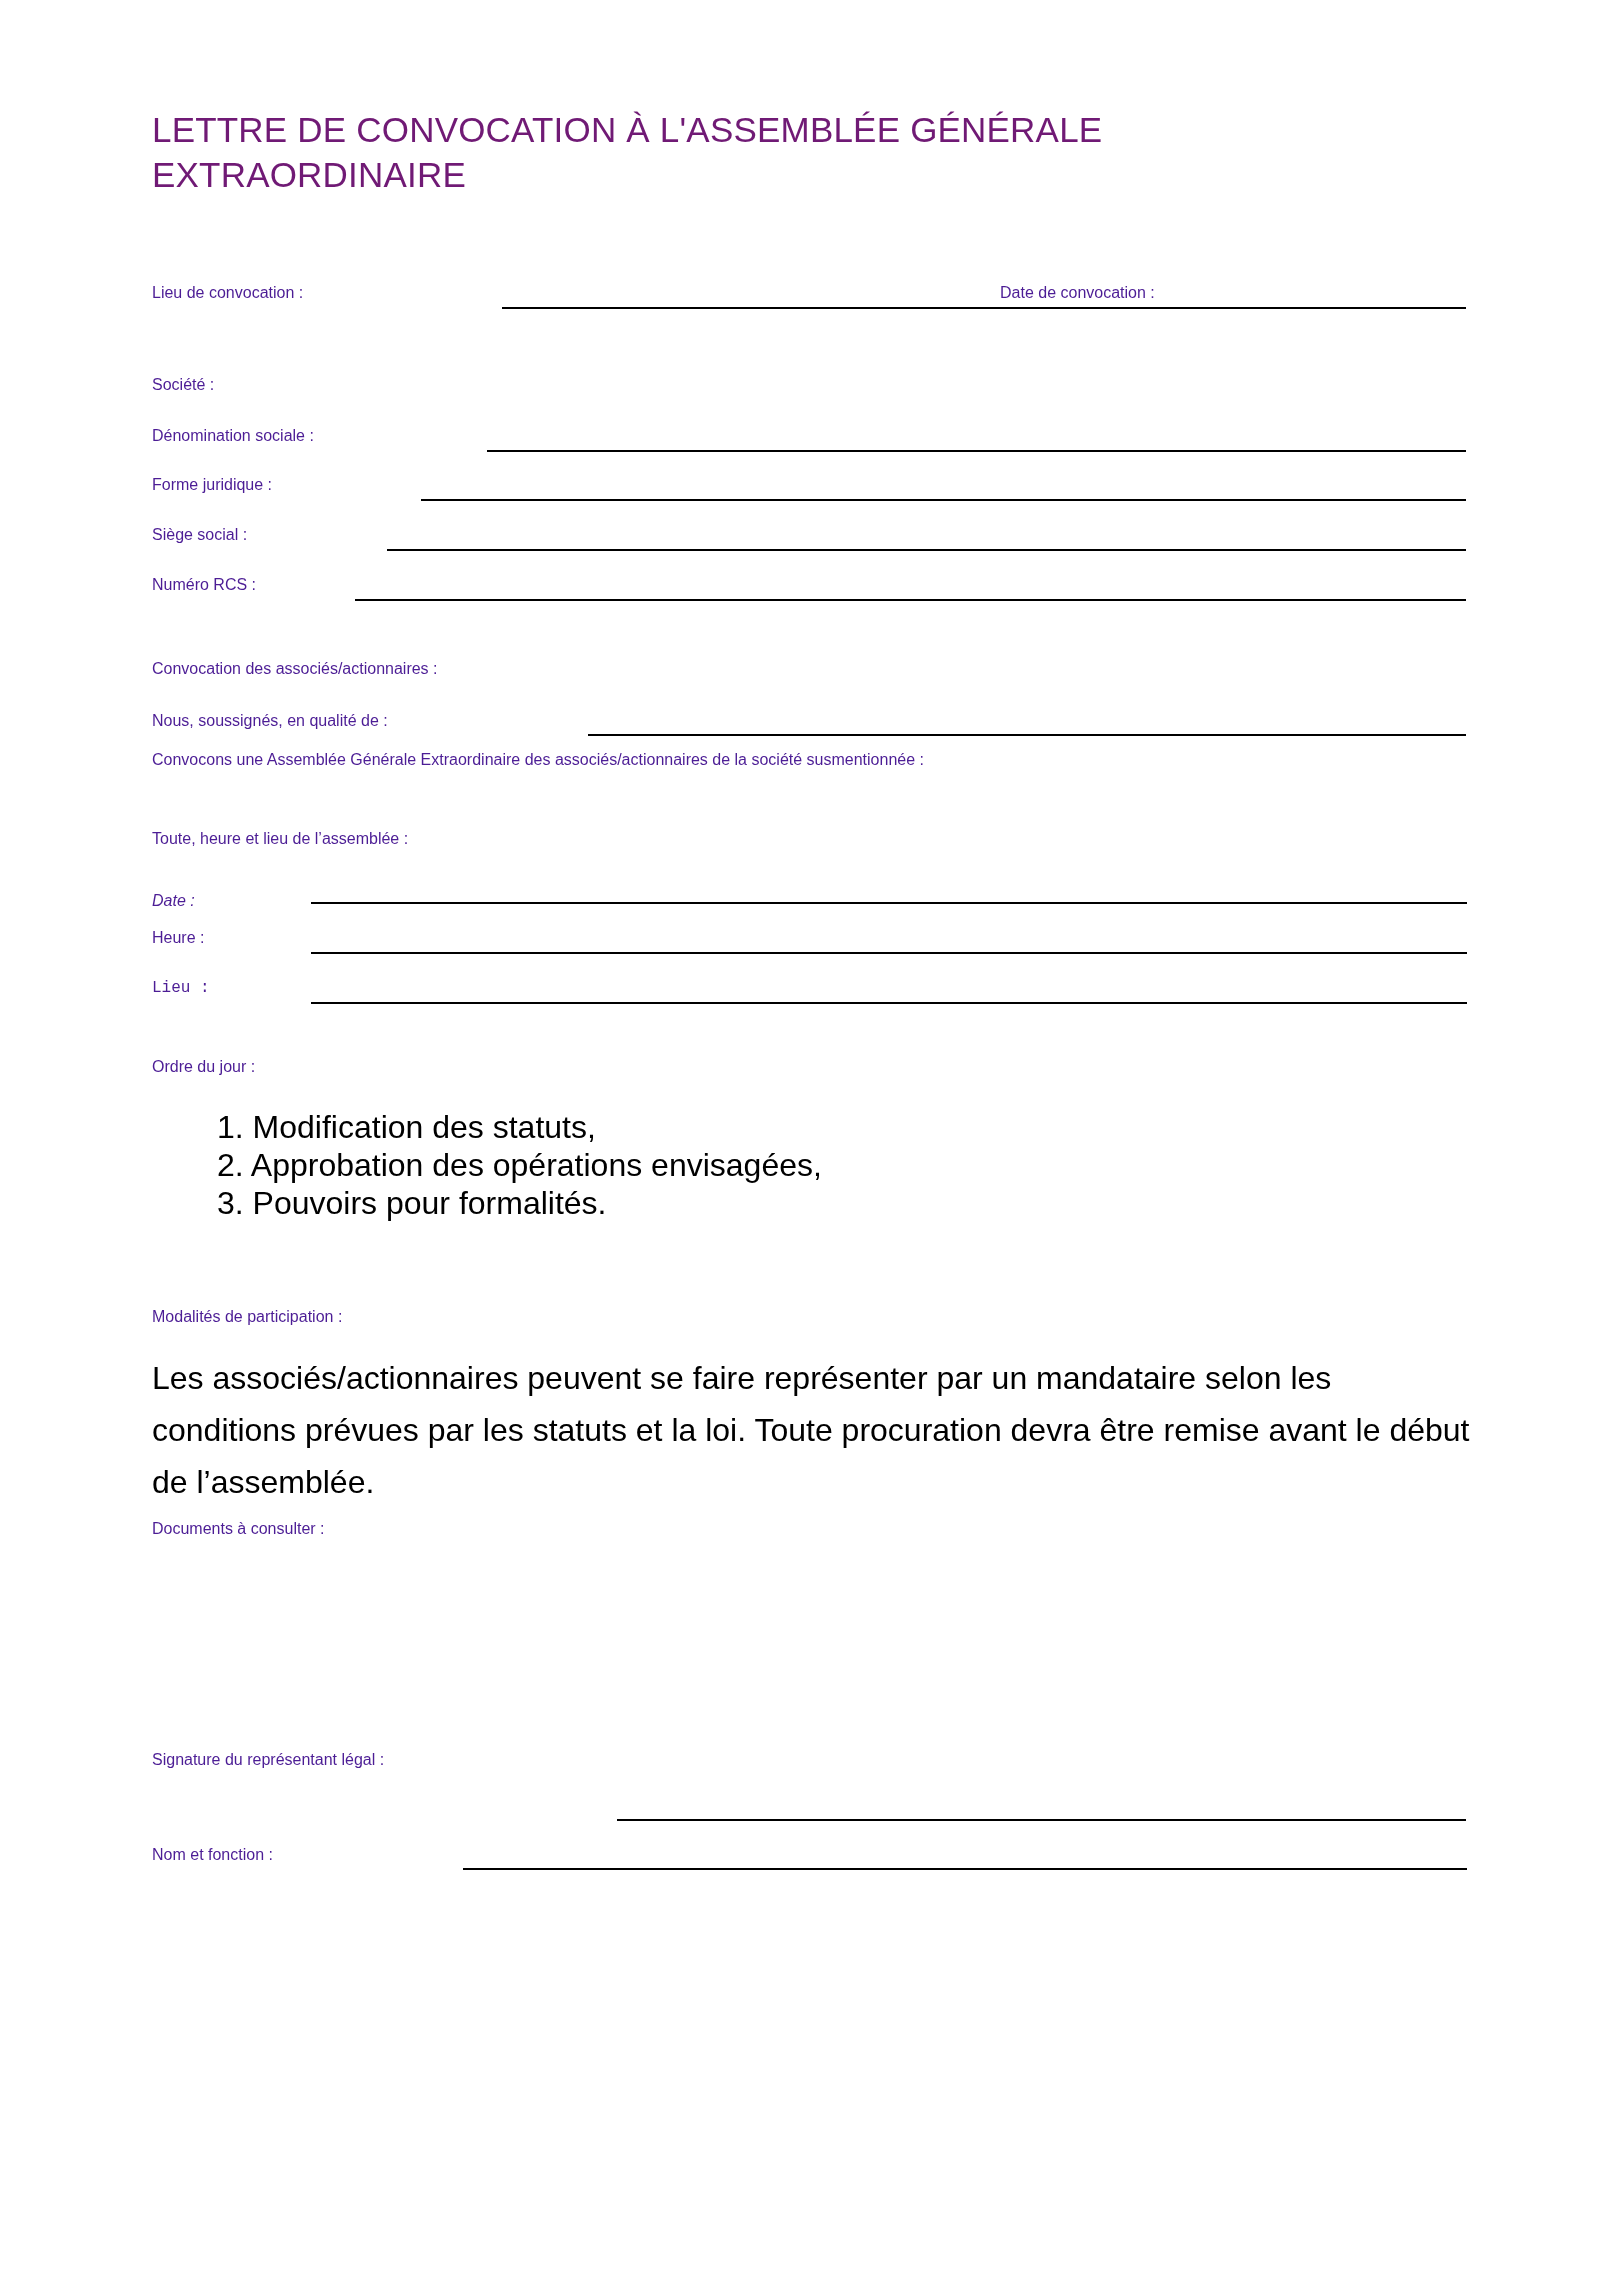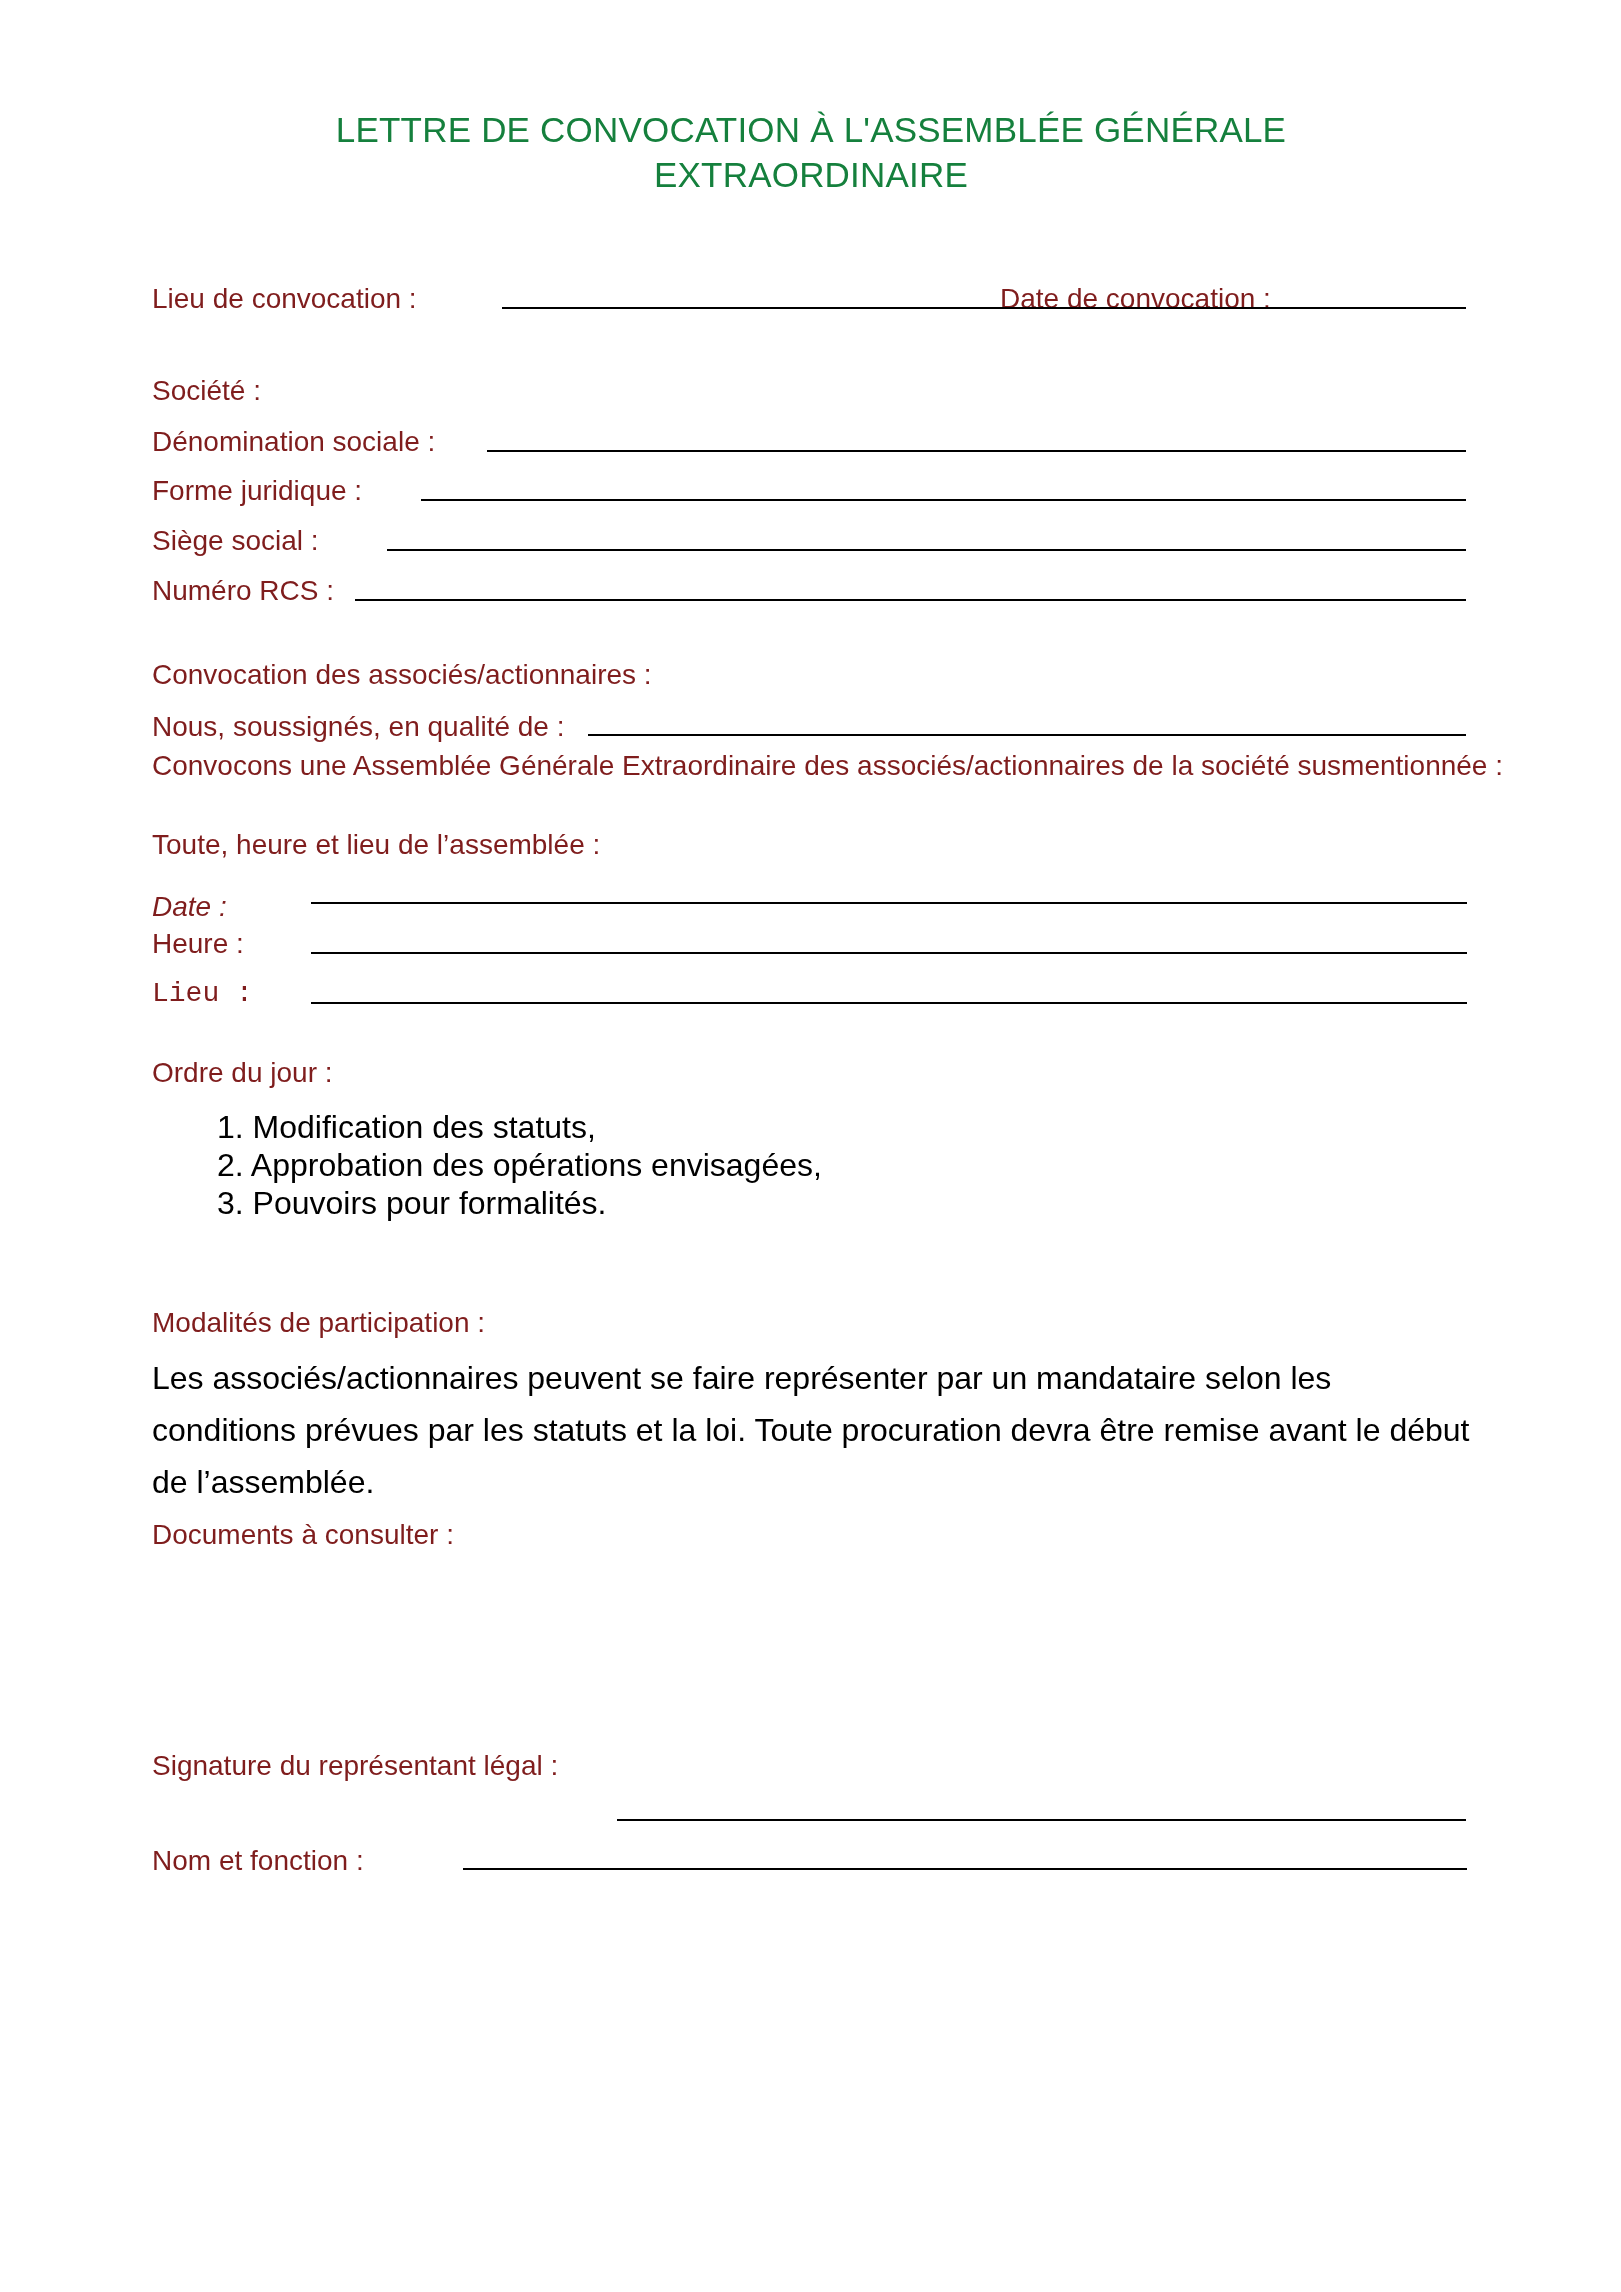--- a/index.html
+++ b/index.html
@@ -20,34 +20,34 @@
     inset: 0;
     background: #ffffff;
   }
 
   
   .doc-title {
     position: absolute;
     left: 152px;
     top: 108px;
     width: 1318px;
-    text-align: center;
+    text-align: left;
     font-size: 35px;
     line-height: 1.28;
     letter-spacing: 0.2px;
-    color: #15803d;
+    color: #701a75;
   }
 
   
   .txt {
     position: absolute;
-    font-size: 28px;
+    font-size: 16px;
     line-height: 1.0;
     white-space: nowrap;
-    color: #7f1d1d;
+    color: #4c1d95;
   }
   .para {
     position: absolute;
     font-size: 32px;
     line-height: 1.62;
     color: #000;
     white-space: normal;
   }
   .rule {
     position: absolute;

